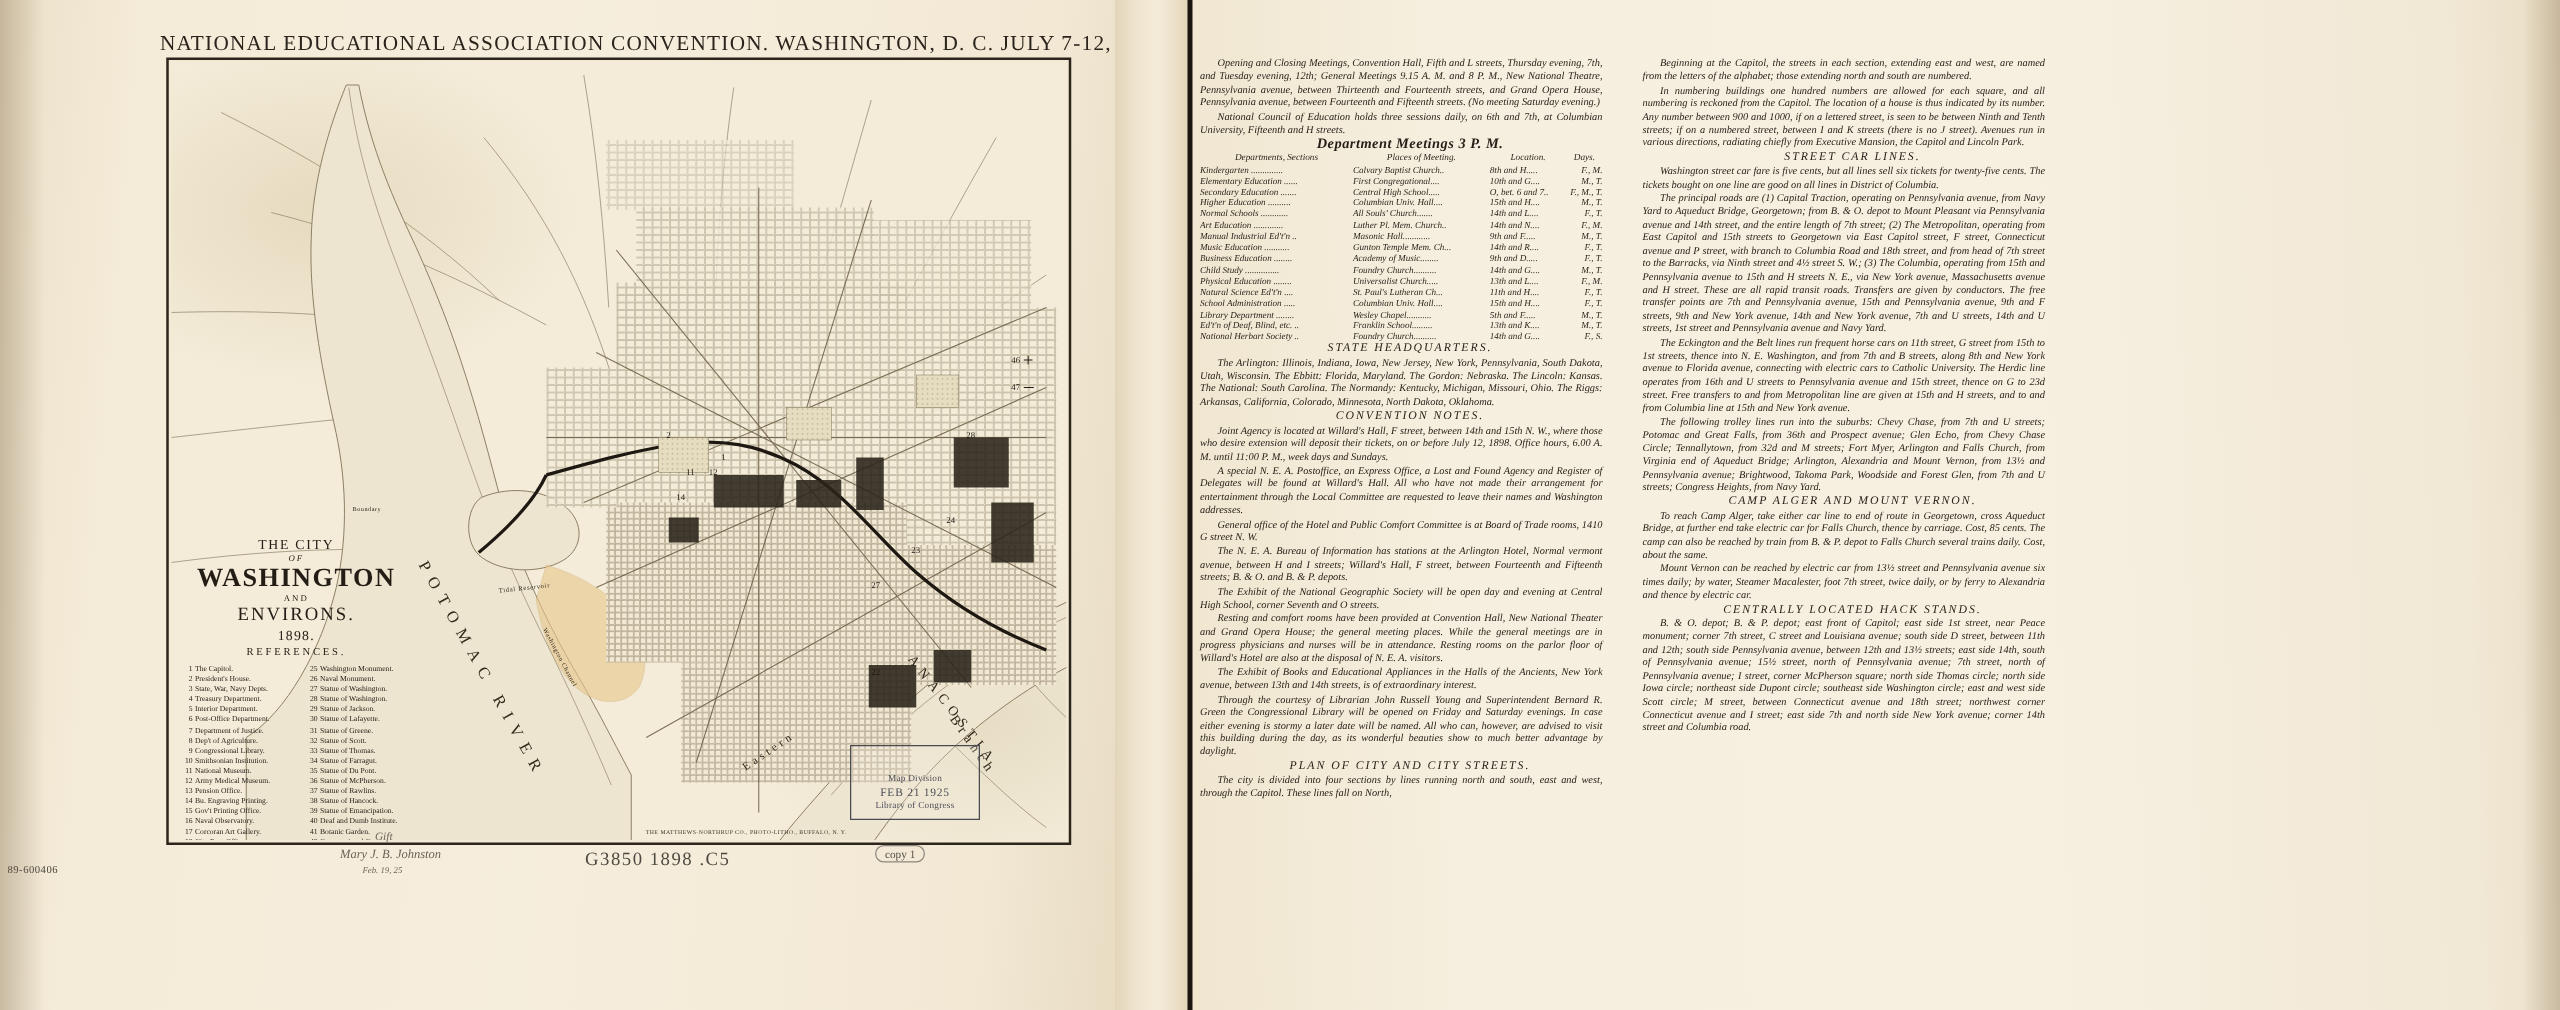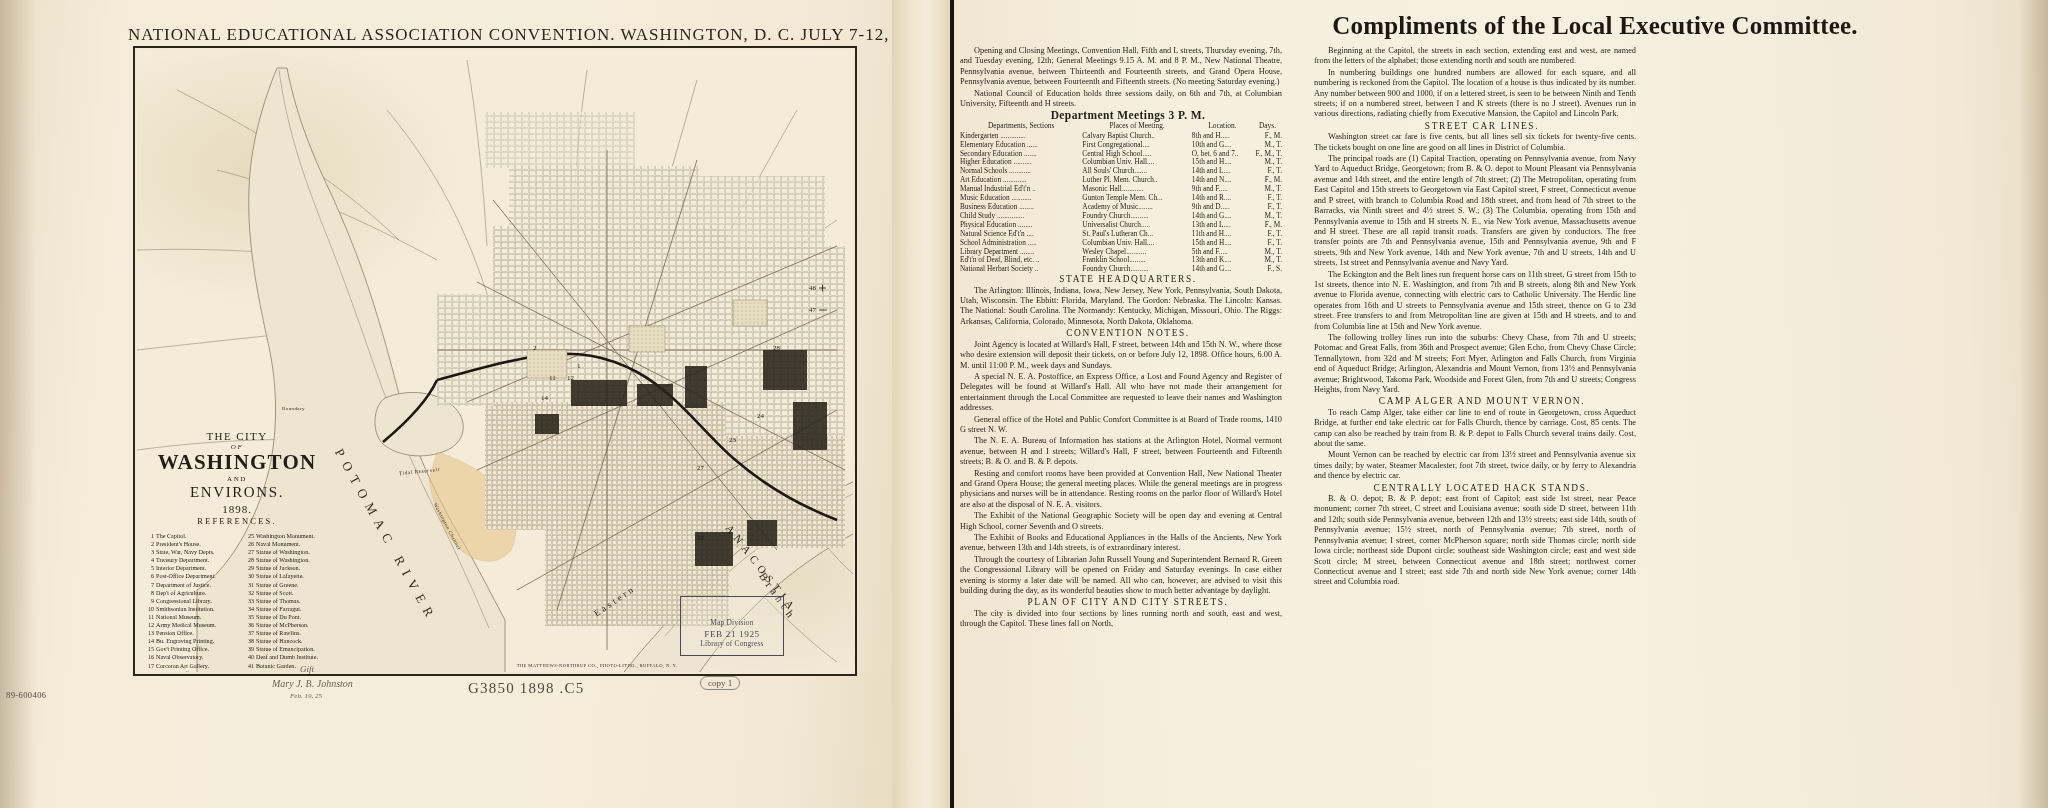--- a/index.html
+++ b/index.html
@@ -370,23 +370,22 @@
     <div class="neg-no">89-600406</div>
 
     <div class="edge-shade-l"></div>
   </div>
 
   <div class="sheet-gutter"></div>
   <div class="spine-rule" style="left:950px;"></div>
 
   <div class="sheet-right">
 
-    <div class="compliments" style="left:226px;">Compliments of the Local Executive Committee.</div>
-
-    <div class="cols" style="left:6px;">
+
+    <div class="cols" style="left:6px;font-style:italic;">
 
       <div class="col" id="col1">
         <p>Opening and Closing Meetings, Convention Hall, Fifth and L streets, Thursday evening, 7th, and Tuesday evening, 12th; General Meetings 9.15 A. M. and 8 P. M., New National Theatre, Pennsylvania avenue, between Thirteenth and Fourteenth streets, and Grand Opera House, Pennsylvania avenue, between Fourteenth and Fifteenth streets. (No meeting Saturday evening.)</p>
         <p>National Council of Education holds three sessions daily, on 6th and 7th, at Columbian University, Fifteenth and H streets.</p>
 
         <p class="fancy-head">Department Meetings 3 P. M.</p>
 
         <table class="dept">
           <thead>
             <tr>
@@ -497,22 +496,22 @@
         </table>
 
         <p class="sec-head">STATE HEADQUARTERS.</p>
         <p>The Arlington: Illinois, Indiana, Iowa, New Jersey, New York, Pennsylvania, South Dakota, Utah, Wisconsin. The Ebbitt: Florida, Maryland. The Gordon: Nebraska. The Lincoln: Kansas. The National: South Carolina. The Normandy: Kentucky, Michigan, Missouri, Ohio. The Riggs: Arkansas, California, Colorado, Minnesota, North Dakota, Oklahoma.</p>
 
         <p class="sec-head">CONVENTION NOTES.</p>
         <p>Joint Agency is located at Willard's Hall, F street, between 14th and 15th N. W., where those who desire extension will deposit their tickets, on or before July 12, 1898. Office hours, 6.00 A. M. until 11:00 P. M., week days and Sundays.</p>
         <p>A special N. E. A. Postoffice, an Express Office, a Lost and Found Agency and Register of Delegates will be found at Willard's Hall. All who have not made their arrangement for entertainment through the Local Committee are requested to leave their names and Washington addresses.</p>
         <p>General office of the Hotel and Public Comfort Committee is at Board of Trade rooms, 1410 G street N. W.</p>
         <p>The N. E. A. Bureau of Information has stations at the Arlington Hotel, Normal vermont avenue, between H and I streets; Willard's Hall, F street, between Fourteenth and Fifteenth streets; B. &amp; O. and B. &amp; P. depots.</p>
+        <p>The Exhibit of the National Geographic Society will be open day and evening at Central High School, corner Seventh and O streets.</p>
         <p>Resting and comfort rooms have been provided at Convention Hall, New National Theater and Grand Opera House; the general meeting places. While the general meetings are in progress physicians and nurses will be in attendance. Resting rooms on the parlor floor of Willard's Hotel are also at the disposal of N. E. A. visitors.</p>
-        <p>The Exhibit of the National Geographic Society will be open day and evening at Central High School, corner Seventh and O streets.</p>
         <p>The Exhibit of Books and Educational Appliances in the Halls of the Ancients, New York avenue, between 13th and 14th streets, is of extraordinary interest.</p>
         <p>Through the courtesy of Librarian John Russell Young and Superintendent Bernard R. Green the Congressional Library will be opened on Friday and Saturday evenings. In case either evening is stormy a later date will be named. All who can, however, are advised to visit this building during the day, as its wonderful beauties show to much better advantage by daylight.</p>
 
         <p class="sec-head">PLAN OF CITY AND CITY STREETS.</p>
         <p>The city is divided into four sections by lines running north and south, east and west, through the Capitol. These lines fall on North,</p>
       </div>
 
       <div class="col" id="col2">
         <p>Beginning at the Capitol, the streets in each section, extending east and west, are named from the letters of the alphabet; those extending north and south are numbered.</p>
         <p>In numbering buildings one hundred numbers are allowed for each square, and all numbering is reckoned from the Capitol. The location of a house is thus indicated by its number. Any number between 900 and 1000, if on a lettered street, is seen to be between Ninth and Tenth streets; if on a numbered street, between I and K streets (there is no J street). Avenues run in various directions, radiating chiefly from Executive Mansion, the Capitol and Lincoln Park.</p>

